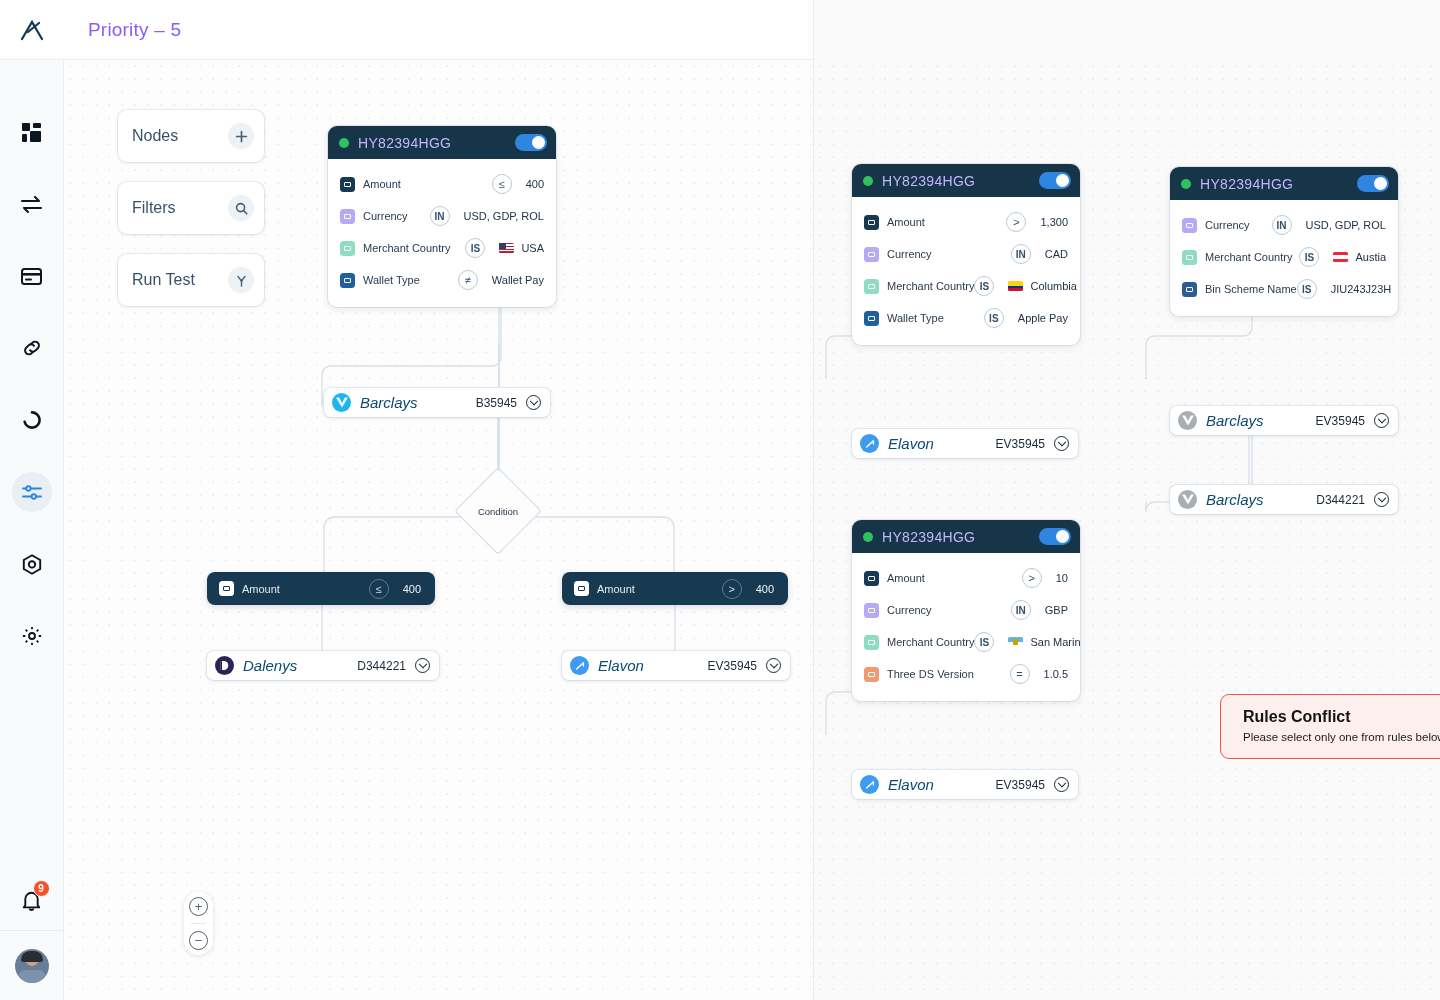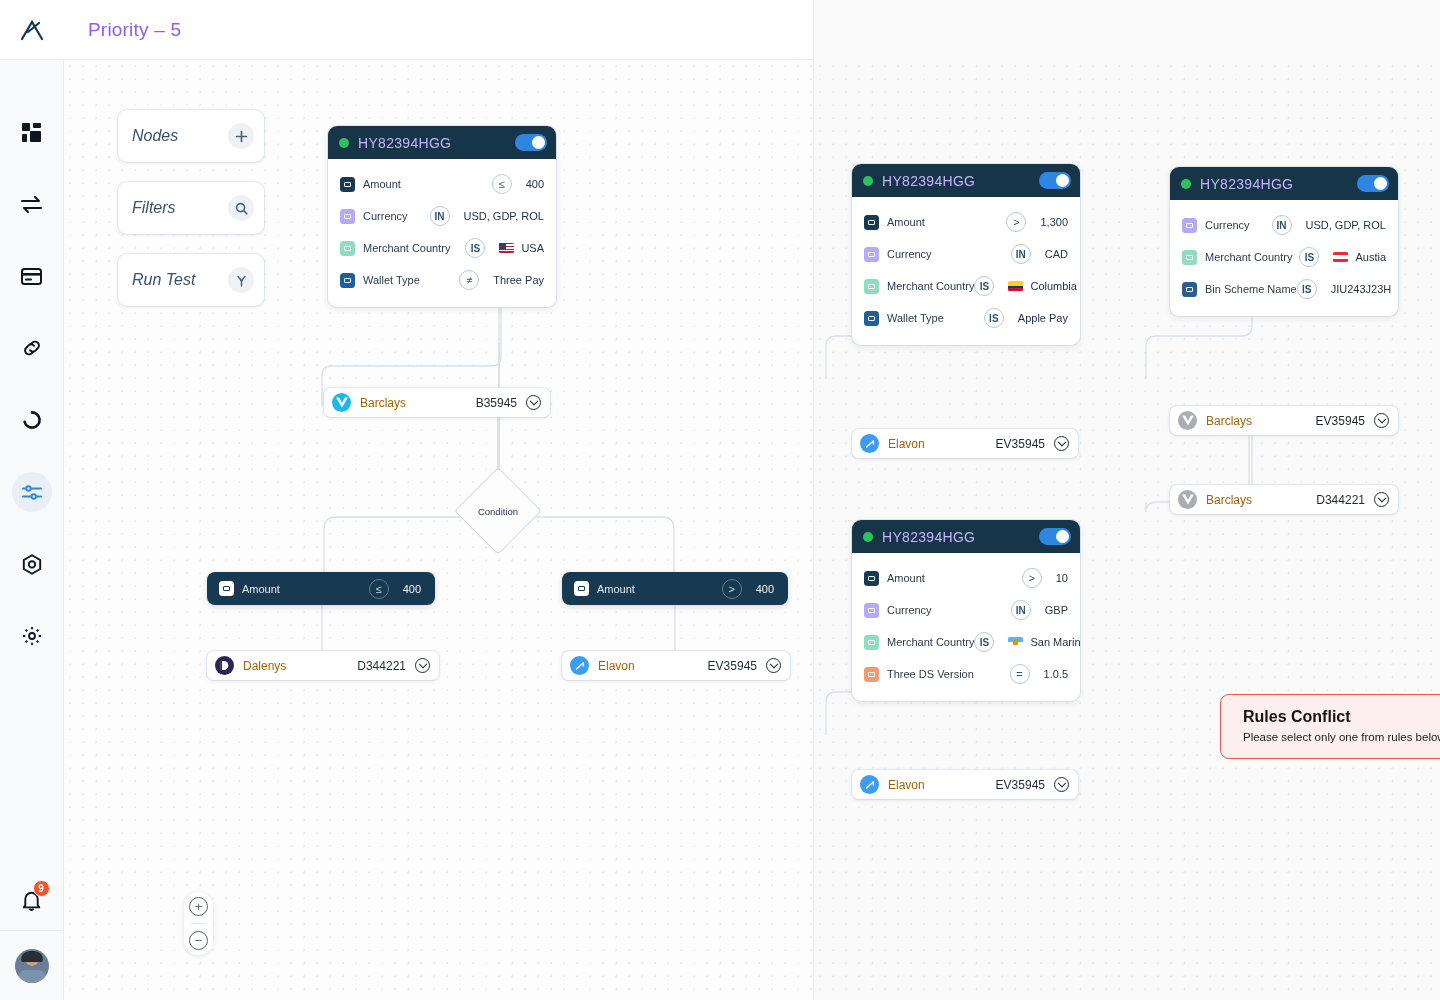--- a/index.html
+++ b/index.html
@@ -75,21 +75,21 @@
   .panel--left .panel-header { background: #ffffff; }
   .panel--right .panel-header { background: #fafafb; }
   .panel-title { font-size: 19px; color: #8b5cf6; font-weight: 400; letter-spacing: .2px; }
   .canvas {
     position: absolute; left: 0; top: 60px; right: 0; bottom: 0;
     background-image: radial-gradient(#e9edf2 1px, transparent 1px);
     background-size: 13px 13px;
   }
 
   
-  .toolstack { position: absolute; left: 54px; top: 50px; width: 146px; font-style: italic; }
+  .toolstack { position: absolute; left: 54px; top: 50px; width: 146px; }
   .toolcard {
     height: 52px; background: #fff; border-radius: 9px;
     box-shadow: 0 1px 4px rgba(21,40,66,.09), 0 0 0 1px rgba(230,236,243,.9);
     display: flex; align-items: center; justify-content: space-between;
     padding: 0 10px 0 14px; margin-bottom: 20px; cursor: pointer;
   }
   .toolcard-label { font-size: 16px; color: #3a5168; }
   .toolcard-btn {
     width: 26px; height: 26px; border-radius: 50%;
     background: #eef2f7; display: flex; align-items: center; justify-content: center;
@@ -168,21 +168,21 @@
     display: flex; align-items: center; padding: 0 9px 0 8px; gap: 9px;
     box-shadow: 0 1px 4px rgba(18,38,63,.12), 0 0 0 1px rgba(230,236,243,.9);
     cursor: pointer;
   }
   .proc-logo { width: 19px; height: 19px; border-radius: 50%; flex: 0 0 19px;
     display: flex; align-items: center; justify-content: center; font-size: 11px; color: #fff; font-weight: 700; }
   .proc-logo.barclays { background: #1eb6f0; }
   .proc-logo.barclays-muted { background: #a9aeb3; }
   .proc-logo.elavon { background: #3d9bf0; }
   .proc-logo.dalenys { background: #2a2554; }
-  .proc-name { font-size: 12px; color: #a16207; flex: 1 1 auto; white-space: nowrap; }
+  .proc-name { font-size: 15px; color: #0c4a6e; flex: 1 1 auto; white-space: nowrap; font-style: italic; }
   .proc-id { font-size: 12px; color: #1b2836; white-space: nowrap; }
   .chev {
     width: 15px; height: 15px; border-radius: 50%; border: 1.3px solid #1b2836;
     display: flex; align-items: center; justify-content: center; flex: 0 0 15px;
   }
   .chev::after {
     content: ""; width: 5px; height: 5px; border-right: 1.3px solid #1b2836;
     border-bottom: 1.3px solid #1b2836; transform: rotate(45deg) translate(-1.2px,-1.2px);
   }
 
@@ -398,21 +398,21 @@
                 <span class="flag usa"></span>
                 <span>USA</span>
               </span>
             </div>
             <div class="rule-row">
               <span class="f-icon wallet">
                   <i></i>
                 </span>
               <span class="f-label">Wallet Type</span>
               <span class="op sym">≠</span>
-              <span class="f-value">Three Pay</span>
+              <span class="f-value">Wallet Pay</span>
             </div>
           </div>
         </div>
 
         <div class="proc-node" style="left:260px; top:328px; width:226px;">
           <span class="proc-logo barclays">
             <svg width="12" height="11" viewBox="0 0 12 11" fill="#fff">
                 <path d="M6 10.6 0 .4h3.2L6 6 8.8.4H12z" opacity=".95"></path>
               </svg>
           </span>

